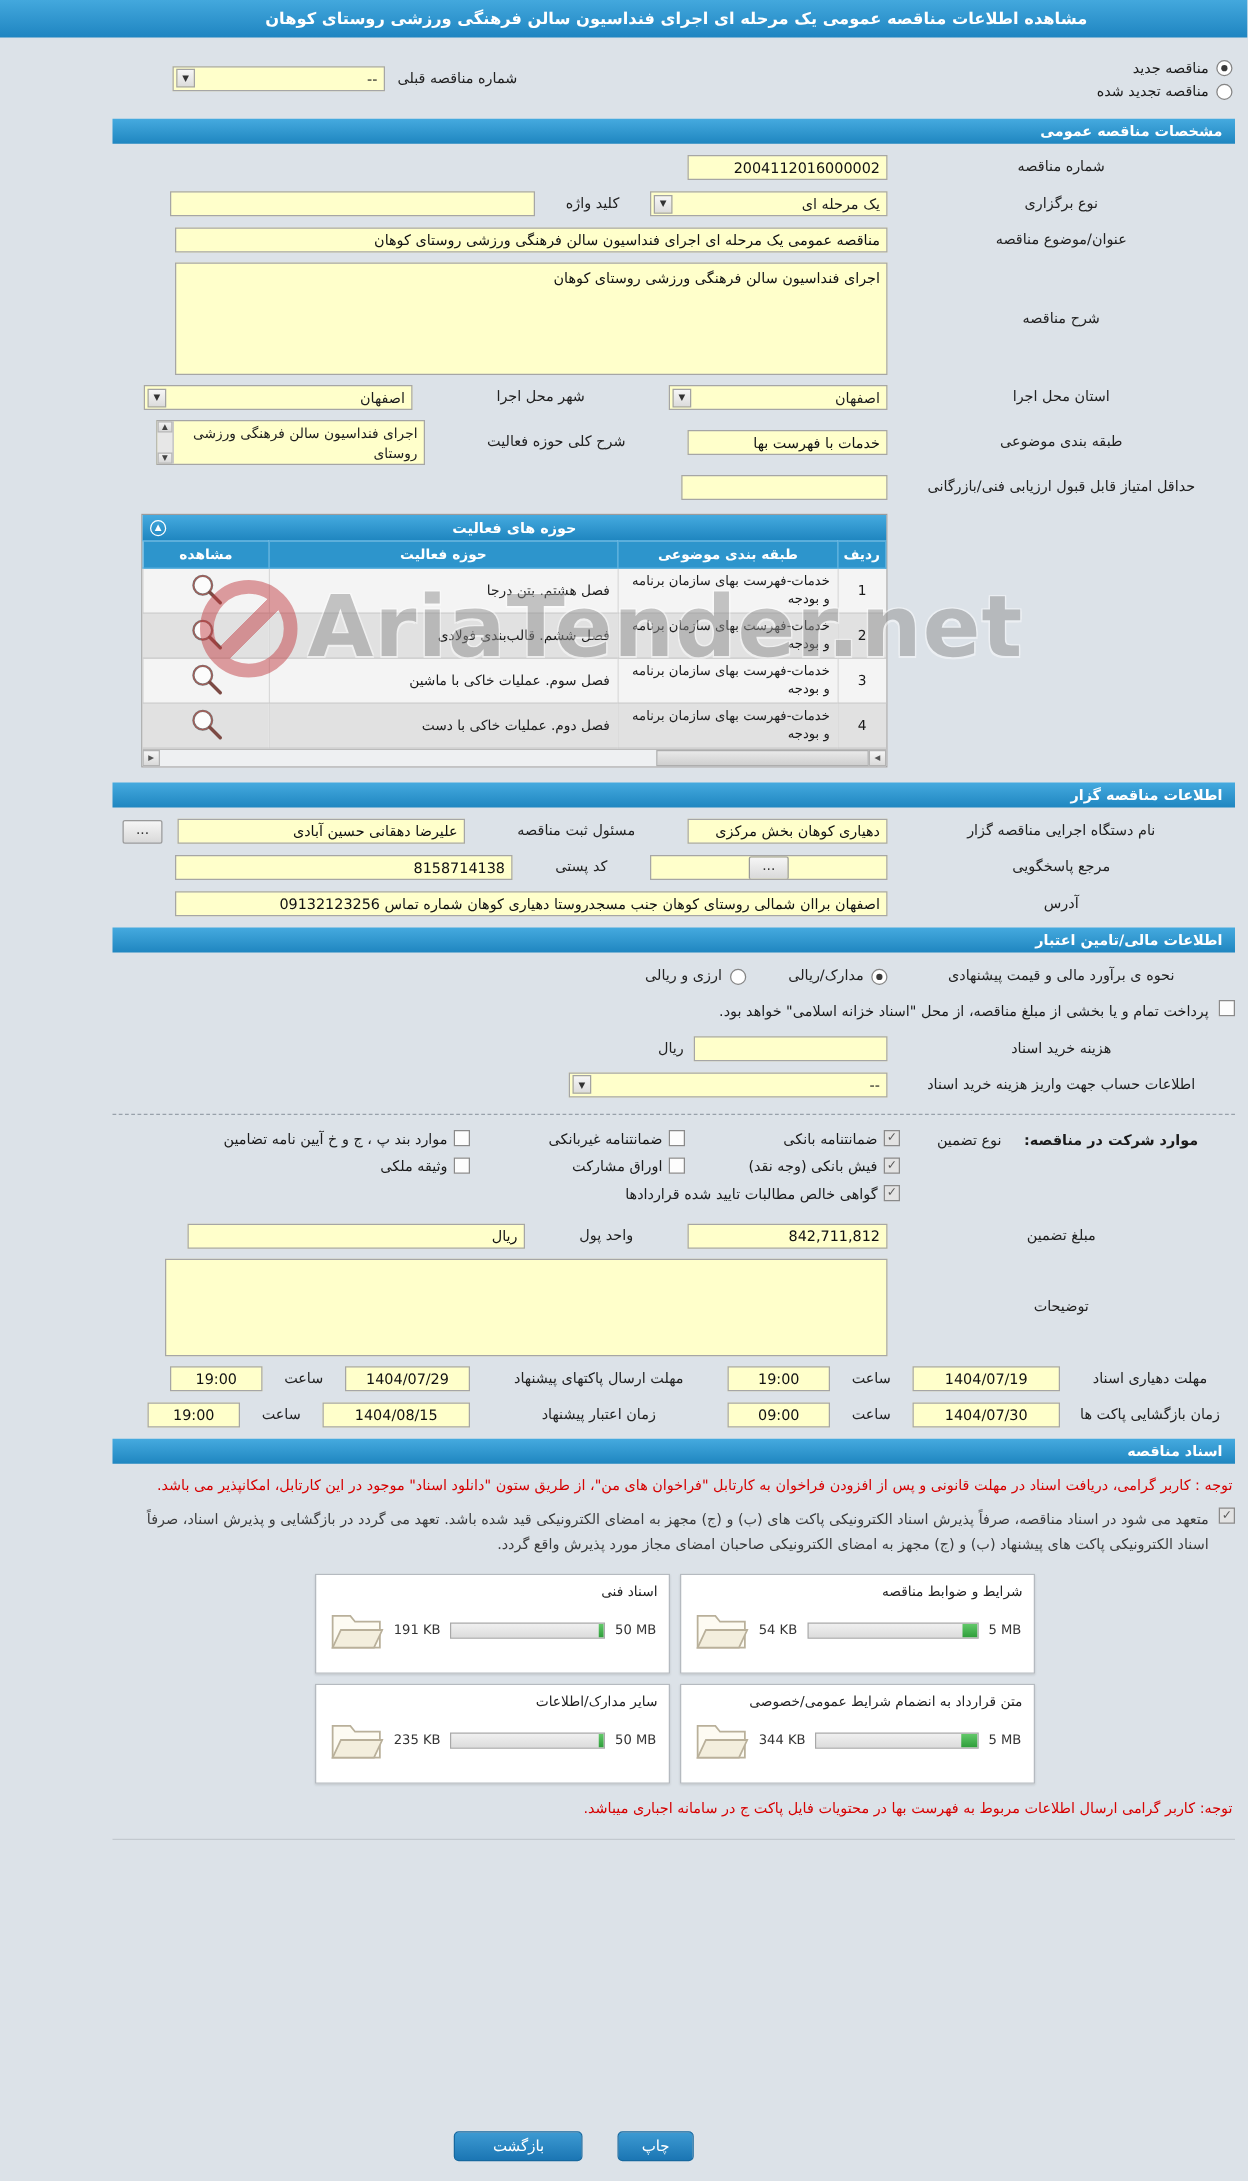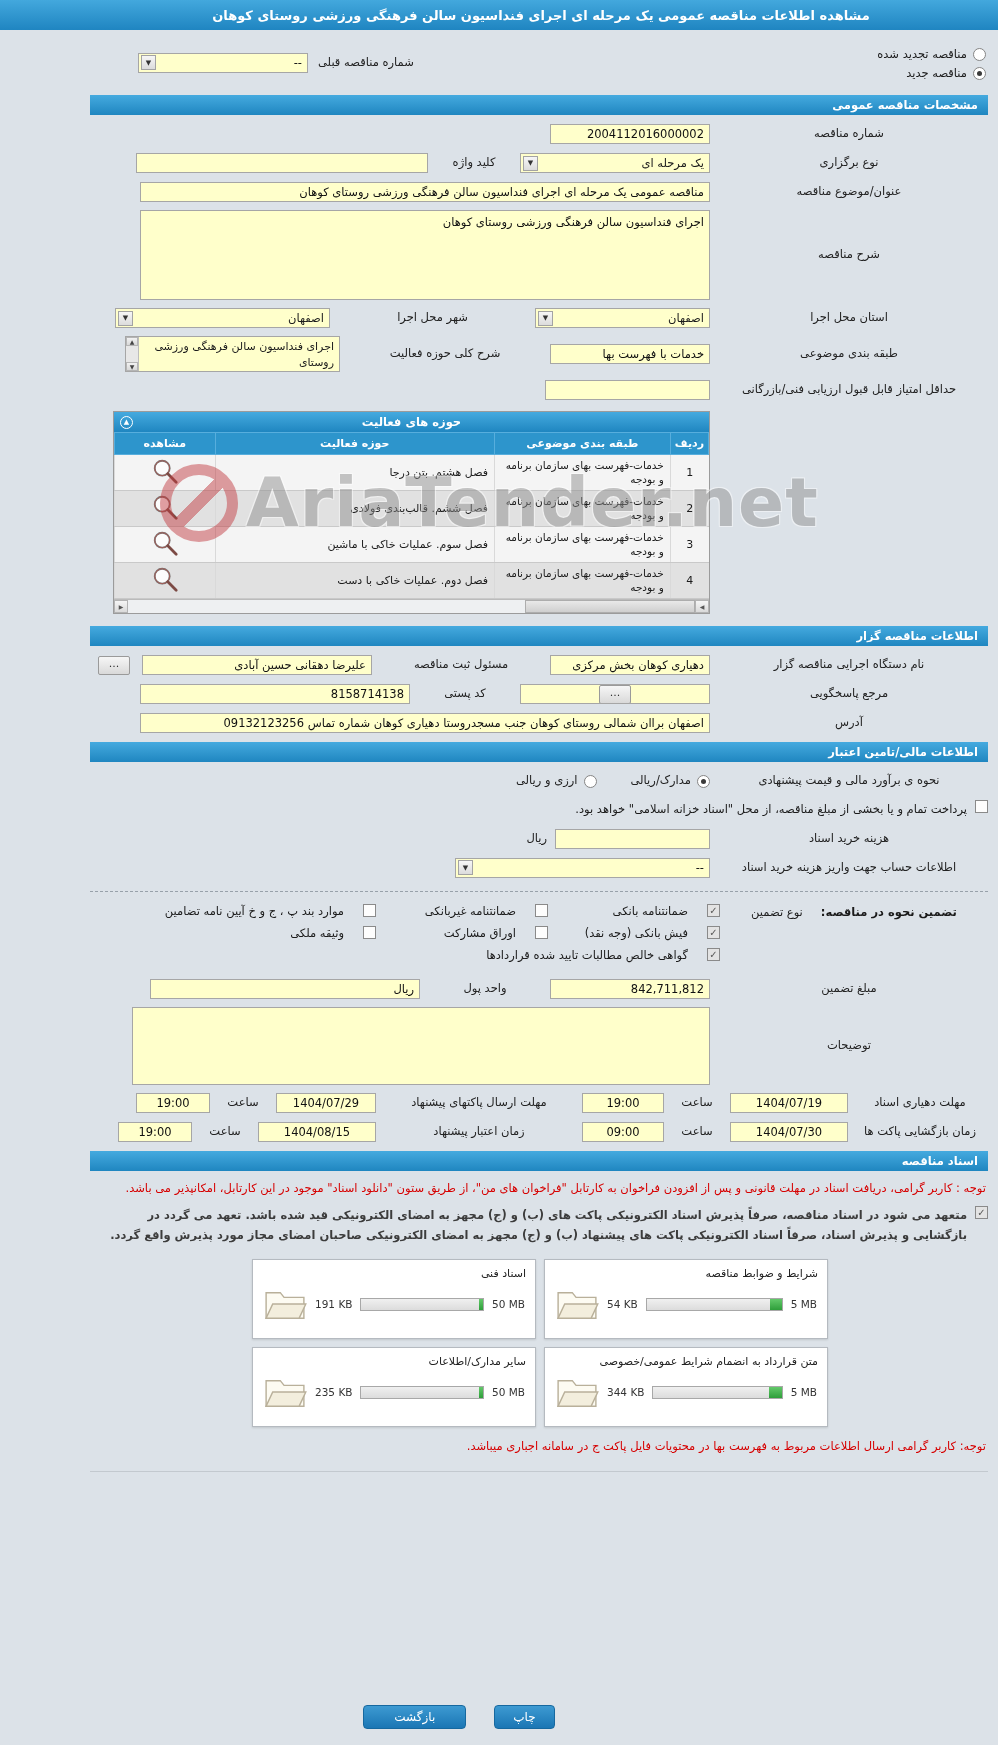--- a/index.html
+++ b/index.html
@@ -63,26 +63,26 @@
 .reply-fld{position:relative;display:flex;align-items:center;justify-content:center}
 
 .dashsep{border-top:1px dashed #98a1aa;margin:12px 0}
 .divider{border-top:1px solid #c3c9cf;margin:14px 0 0}
 
 .g-block{display:flex;align-items:flex-start;margin:4px 0 8px}
 .g-head{width:268px;flex:none;display:flex;gap:18px;justify-content:center;padding-top:1px}
 .g-title{font-weight:bold}
 .g-grid{flex:1}
 .g-line{display:flex;margin-bottom:8px}
-.g-item{display:flex;align-items:center;gap:19px}
+.g-item{display:flex;align-items:center;gap:5px}
 .g-item.w1,.g-item.w2{width:172px;flex:none}
 
 .chk-row{display:flex;align-items:flex-start;gap:8px;margin:8px 0}
 .chk-row .txt{line-height:1.7;text-align:right}
-.commit .txt{font-weight:bold;color:#3c3c3c;flex:1}
+.commit .txt{font-weight:normal;color:#3c3c3c;flex:1}
 
 .srow{gap:4px}
 .s1{width:136px;flex:none}
 .s2{width:198px;flex:none}
 .shr{width:58px;flex:none}
 
 .red-note{color:#d60000;text-align:right;line-height:1.7;margin:6px 2px}
 .red-note.small{margin-top:10px}
 .files{width:578px;margin:14px 160px 0 160px;display:flex;flex-wrap:wrap;gap:8px}
 .fbox{width:284px;height:80px;background:#fff;border:1px solid #b5bac0;box-shadow:0 1px 2px rgba(0,0,0,.12)}
@@ -99,26 +99,26 @@
 </style>
 </head>
 <body>
 
 <div class="titlebar">مشاهده اطلاعات مناقصه عمومی یک مرحله ای اجرای فنداسیون سالن فرهنگی ورزشی روستای کوهان</div>
 
 <div class="form">
 
   <div class="top-block">
     <div class="radio-line">
+      <span class="radio on"></span>
+      <span class="rlbl">مناقصه جدید</span>
+    </div>
+    <div class="radio-line">
       <span class="radio"></span>
       <span class="rlbl">مناقصه تجدید شده</span>
-    </div>
-    <div class="radio-line">
-      <span class="radio on"></span>
-      <span class="rlbl">مناقصه جدید</span>
     </div>
     <div class="prev-group">
       <span class="lbl">شماره مناقصه قبلی</span>
       <div class="sel" style="width:170px">
         <span>--</span>
         <span class="chev">▼</span>
       </div>
     </div>
   </div>
 
@@ -308,21 +308,21 @@
     <div class="sel" style="width:255px">
       <span>--</span>
       <span class="chev">▼</span>
     </div>
   </div>
 
   <div class="dashsep"></div>
 
   <div class="g-block">
     <div class="g-head">
-      <span class="g-title">تضمین نحوه در مناقصه:</span>
+      <span class="g-title">موارد شرکت در مناقصه:</span>
       <span>نوع تضمین</span>
     </div>
     <div class="g-grid">
       <div class="g-line">
         <span class="g-item w1">
             <span class="cb on"></span>
             <span>ضمانتنامه بانکی</span>
           </span>
         <span class="g-item w2">
             <span class="cb"></span>

